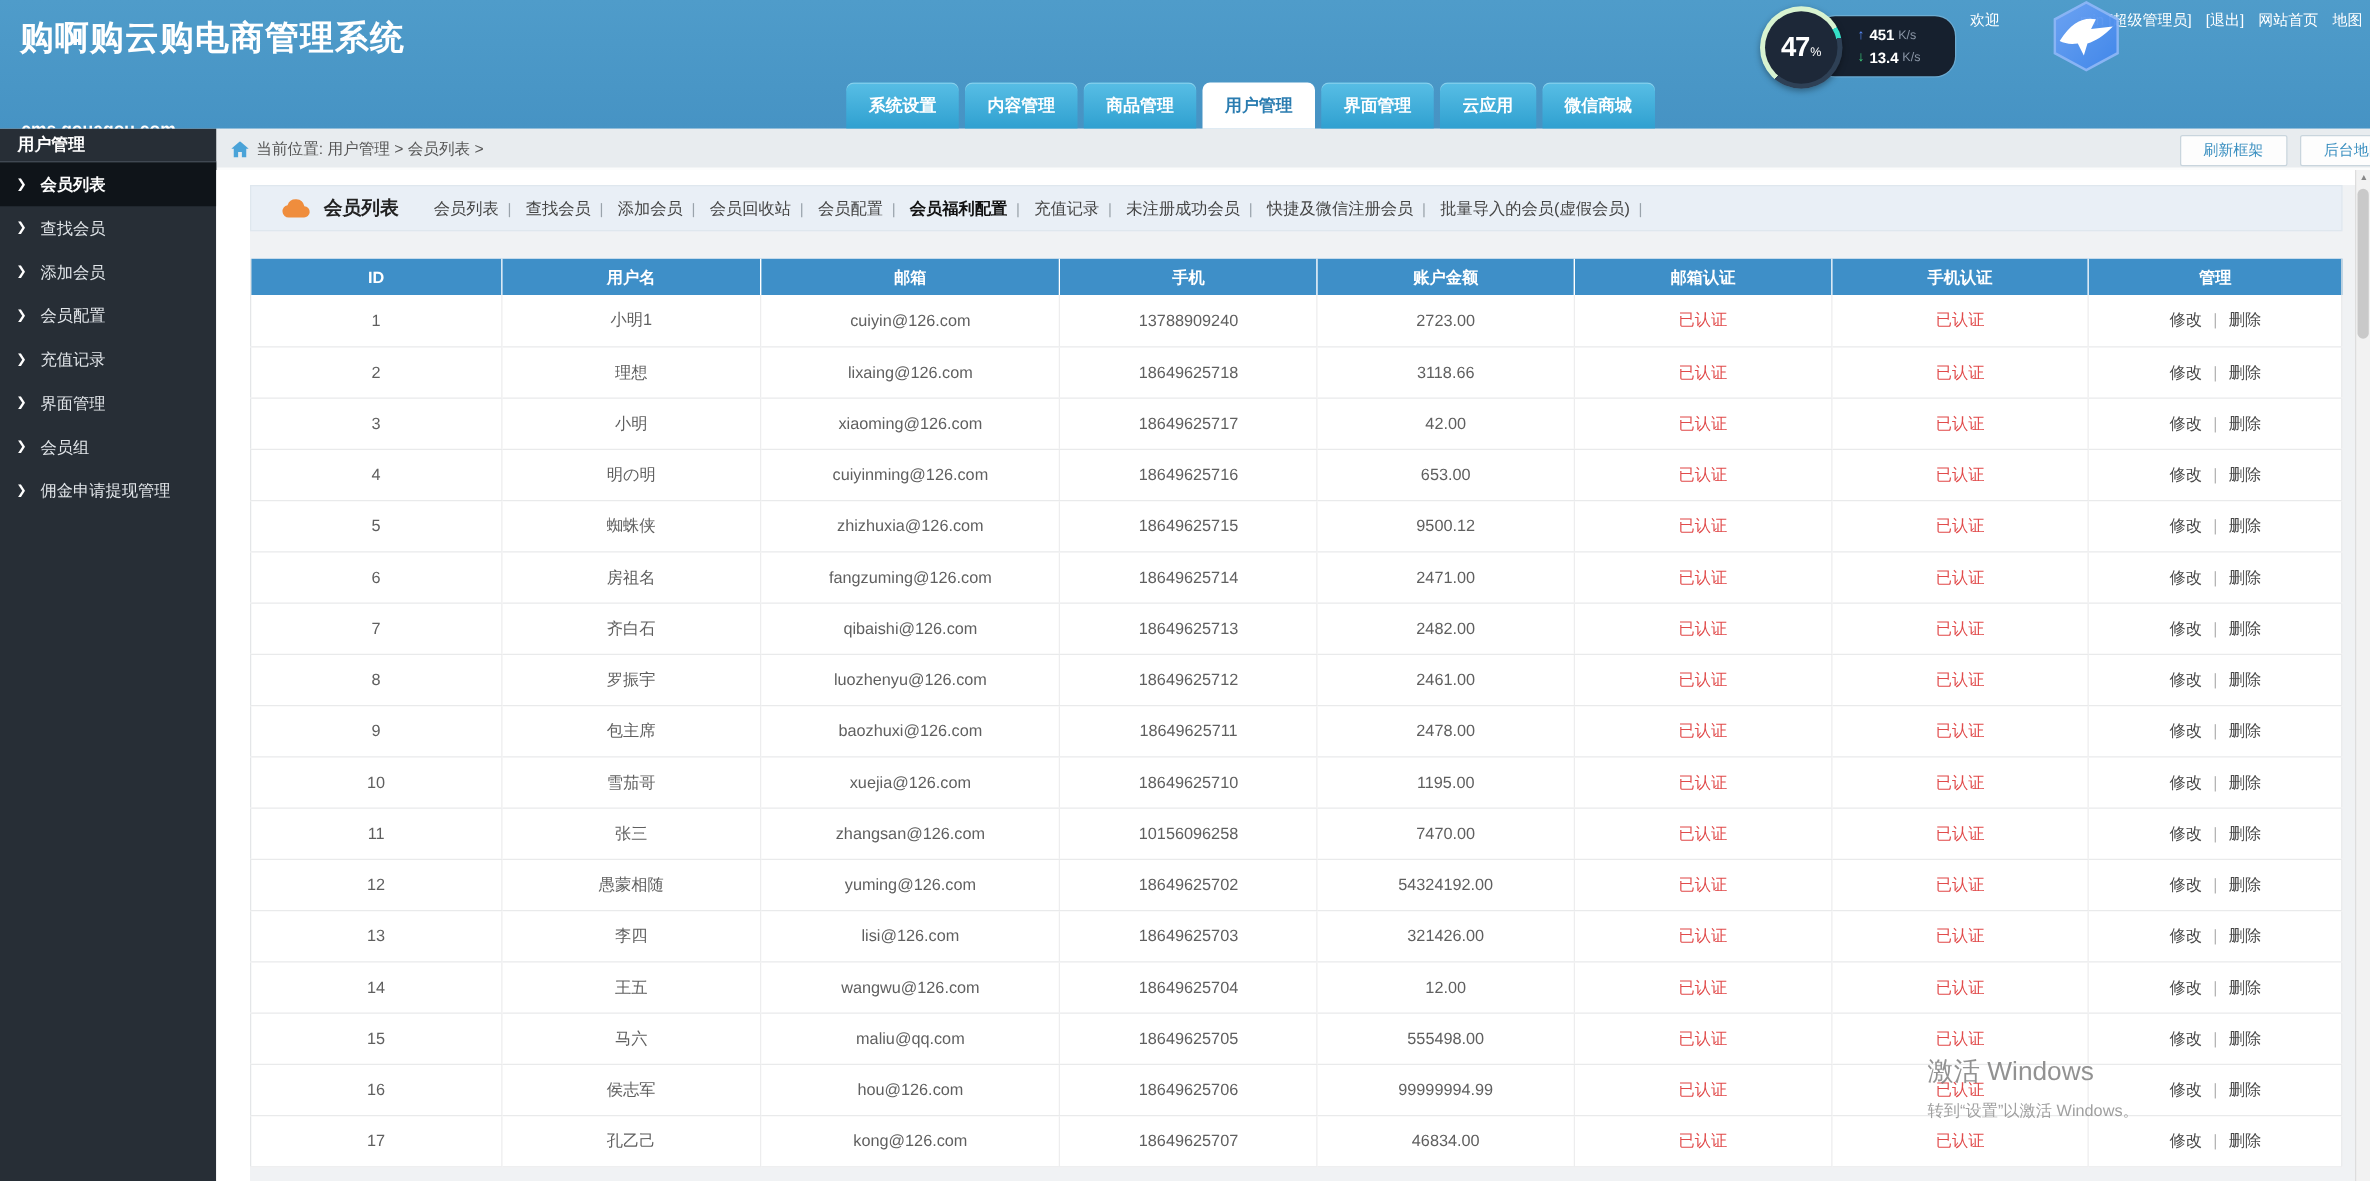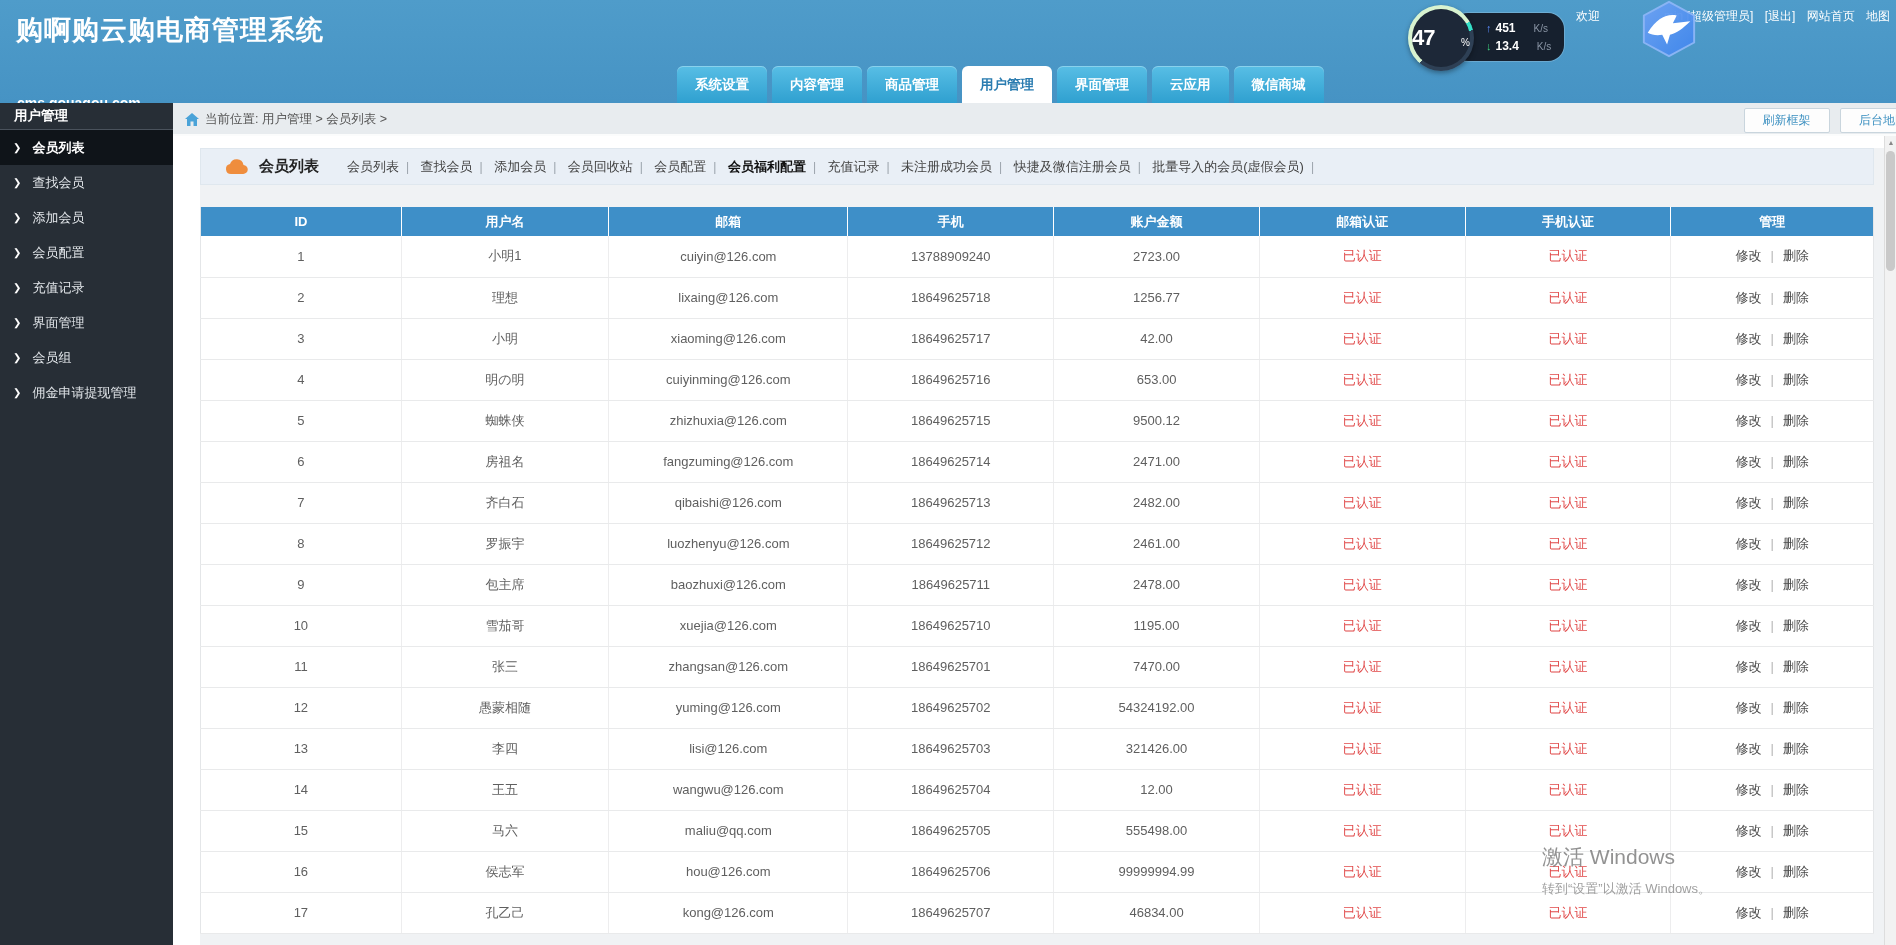--- a/index.html
+++ b/index.html
@@ -18,26 +18,26 @@
   .tab.active { background:#fff; color:#2a7cb0; box-shadow:none; }
 
   
   .gauge-pill { position:absolute; left:1452px; top:13px; height:48px; min-width:112px;
     background:#16202e; border-radius:16px; padding:6px 12px 6px 34px; z-index:1;
     box-shadow:0 0 0 1px rgba(255,255,255,.18); }
   .pill-row { display:flex; align-items:center; height:18px; white-space:nowrap; }
   .arrow-up { color:#5b8dff; font-size:11px; font-weight:bold; margin-right:4px; }
   .arrow-down { color:#3fd17e; font-size:11px; font-weight:bold; margin-right:4px; }
   .speed-num { color:#fff; font-size:12px; font-weight:bold; }
-  .speed-unit { color:#8a95a5; font-size:10px; margin-left:18px; }
+  .speed-unit { color:#8a95a5; font-size:10px; margin-left:3px; }
   .gauge { position:absolute; left:1408px; top:5px; width:66px; height:66px; border-radius:50%; z-index:2;
     background:conic-gradient(from 220deg,#d8f3d0 0deg 200deg,#35e0c8 200deg 216deg,#2e4055 216deg 360deg);
     box-shadow:0 2px 5px rgba(0,0,0,.35); }
   .gauge-inner { position:absolute; inset:4px; border-radius:50%; background:#1d2838;
-    display:flex; align-items:center; justify-content:space-between; color:#fff; }
+    display:flex; align-items:center; justify-content:center; color:#fff; }
   .gauge-pct { font-size:22px; font-weight:bold; letter-spacing:-1px; }
   .gauge-sign { font-size:10px; margin-left:1px; margin-top:8px; }
 
   
   .welcome { position:absolute; right:6px; top:8px; color:#fff; font-size:12px; white-space:nowrap; }
   .welcome span, .welcome a { color:#fff; text-decoration:none; margin-left:8px; }
   .welcome .gap { display:inline-block; width:48px; }
   .thunder { position:absolute; right:196px; top:0; width:62px; height:58px; z-index:3; }
 
   
@@ -278,21 +278,21 @@
             <td class="verified">已认证</td>
             <td class="verified">已认证</td>
             <td class="manage"><a>修改</a><span class="psep">|</span><a>删除</a></td>
           </tr>
 
           <tr>
             <td>2</td>
             <td>理想</td>
             <td>lixaing@126.com</td>
             <td>18649625718</td>
-            <td>1256.77</td>
+            <td>3118.66</td>
             <td class="verified">已认证</td>
             <td class="verified">已认证</td>
             <td class="manage"><a>修改</a><span class="psep">|</span><a>删除</a></td>
           </tr>
 
           <tr>
             <td>3</td>
             <td>小明</td>
             <td>xiaoming@126.com</td>
             <td>18649625717</td>
@@ -376,21 +376,21 @@
             <td>1195.00</td>
             <td class="verified">已认证</td>
             <td class="verified">已认证</td>
             <td class="manage"><a>修改</a><span class="psep">|</span><a>删除</a></td>
           </tr>
 
           <tr>
             <td>11</td>
             <td>张三</td>
             <td>zhangsan@126.com</td>
-            <td>18649625701</td>
+            <td>10156096258</td>
             <td>7470.00</td>
             <td class="verified">已认证</td>
             <td class="verified">已认证</td>
             <td class="manage"><a>修改</a><span class="psep">|</span><a>删除</a></td>
           </tr>
 
           <tr>
             <td>12</td>
             <td>愚蒙相随</td>
             <td>yuming@126.com</td>

